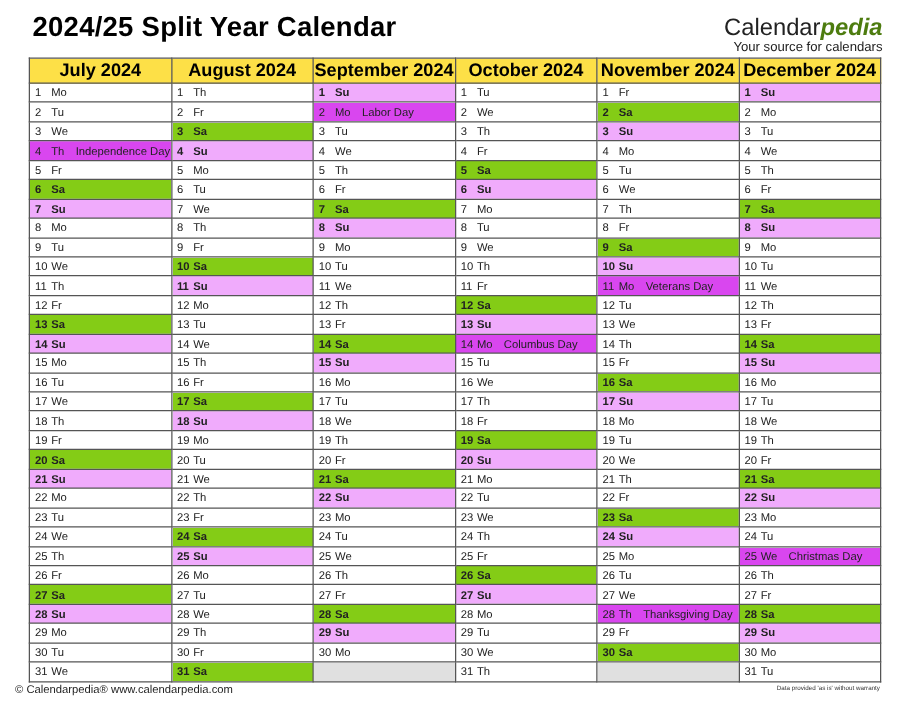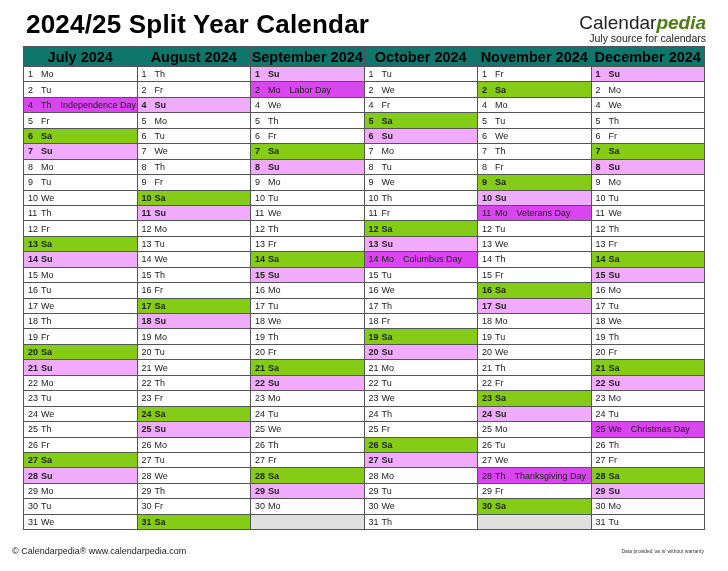--- a/index.html
+++ b/index.html
@@ -1,41 +1,41 @@
 <!DOCTYPE html>
 <html><head>
 <meta charset="utf-8">
 <style>
   html,body{margin:0;padding:0;background:#fff;}
   body{width:728px;height:571px;position:relative;overflow:hidden;font-family:"Liberation Sans",sans-serif;}
-  .title{position:absolute;left:26px;top:9px;font-size:26px;font-weight:bold;color:#000;letter-spacing:0.2px;}
+  .title{position:absolute;left:26px;top:9px;font-size:22px;font-weight:bold;color:#000;letter-spacing:0.2px;}
   .brand{position:absolute;right:22px;top:13px;text-align:right;}
   .brand-name{font-size:19px;color:#222;line-height:20px;}
   .brand-name b{color:#4d7c0f;font-style:italic;text-align:right;}
   .brand-tag{font-size:10.5px;color:#222;line-height:11px;}
   table.cal{position:absolute;left:23px;top:46px;border-collapse:collapse;table-layout:fixed;width:682px;}
-  table.cal th{height:19px;background:#0f766e;border:1px solid #555;font-size:14.5px;font-weight:bold;color:#000;padding:0;text-align:center;}
+  table.cal th{height:19px;background:#fde047;border:1px solid #555;font-size:14.5px;font-weight:bold;color:#000;padding:0;text-align:center;}
   table.cal td{height:14.45px;border:1px solid #555;font-size:9px;color:#222;padding:0 0 0 4px;white-space:nowrap;overflow:hidden;line-height:14px;}
   td.sa{background:#84cc16;font-weight:bold;color:#000;}
   td.su{background:#f0abfc;font-weight:bold;color:#000;}
   td.hol{background:#d946ef;color:#e01010;font-weight:normal;}
   td.empty{background:#e0e0e0;}
   .dnum{display:inline-block;min-width:13px;}
   .dname{margin-left:0px;}
   .hname{margin-left:9px;}
   .foot-left{position:absolute;left:12px;top:546px;font-size:9px;color:#222;}
   .foot-right{position:absolute;right:24px;top:548px;font-size:5px;color:#333;}
 </style>
 </head>
 <body>
 
 <div class="title">2024/25 Split Year Calendar</div>
 <div class="brand">
   <div class="brand-name"><span>Calendar</span><b>pedia</b></div>
-  <div class="brand-tag">July source for calendars</div>
+  <div class="brand-tag">Your source for calendars</div>
 </div>
 
 <table class="cal">
   <thead>
       <tr id="hdr">
         <th>July 2024</th>
         <th>August 2024</th>
         <th>September 2024</th>
         <th>October 2024</th>
         <th>November 2024</th>
@@ -53,20 +53,28 @@
       </tr>
       <tr>
         <td><span class="dnum">2</span><span class="dname">Tu</span></td>
         <td><span class="dnum">2</span><span class="dname">Fr</span></td>
         <td class="hol"><span class="dnum">2</span><span class="dname">Mo</span><span class="hname">Labor Day</span></td>
         <td><span class="dnum">2</span><span class="dname">We</span></td>
         <td class="sa"><span class="dnum">2</span><span class="dname">Sa</span></td>
         <td><span class="dnum">2</span><span class="dname">Mo</span></td>
       </tr>
       <tr>
+        <td><span class="dnum">3</span><span class="dname">We</span></td>
+        <td class="sa"><span class="dnum">3</span><span class="dname">Sa</span></td>
+        <td><span class="dnum">3</span><span class="dname">Tu</span></td>
+        <td><span class="dnum">3</span><span class="dname">Th</span></td>
+        <td class="su"><span class="dnum">3</span><span class="dname">Su</span></td>
+        <td><span class="dnum">3</span><span class="dname">Tu</span></td>
+      </tr>
+      <tr>
         <td class="hol"><span class="dnum">4</span><span class="dname">Th</span><span class="hname">Independence Day</span></td>
         <td class="su"><span class="dnum">4</span><span class="dname">Su</span></td>
         <td><span class="dnum">4</span><span class="dname">We</span></td>
         <td><span class="dnum">4</span><span class="dname">Fr</span></td>
         <td><span class="dnum">4</span><span class="dname">Mo</span></td>
         <td><span class="dnum">4</span><span class="dname">We</span></td>
       </tr>
       <tr>
         <td><span class="dnum">5</span><span class="dname">Fr</span></td>
         <td><span class="dnum">5</span><span class="dname">Mo</span></td>

